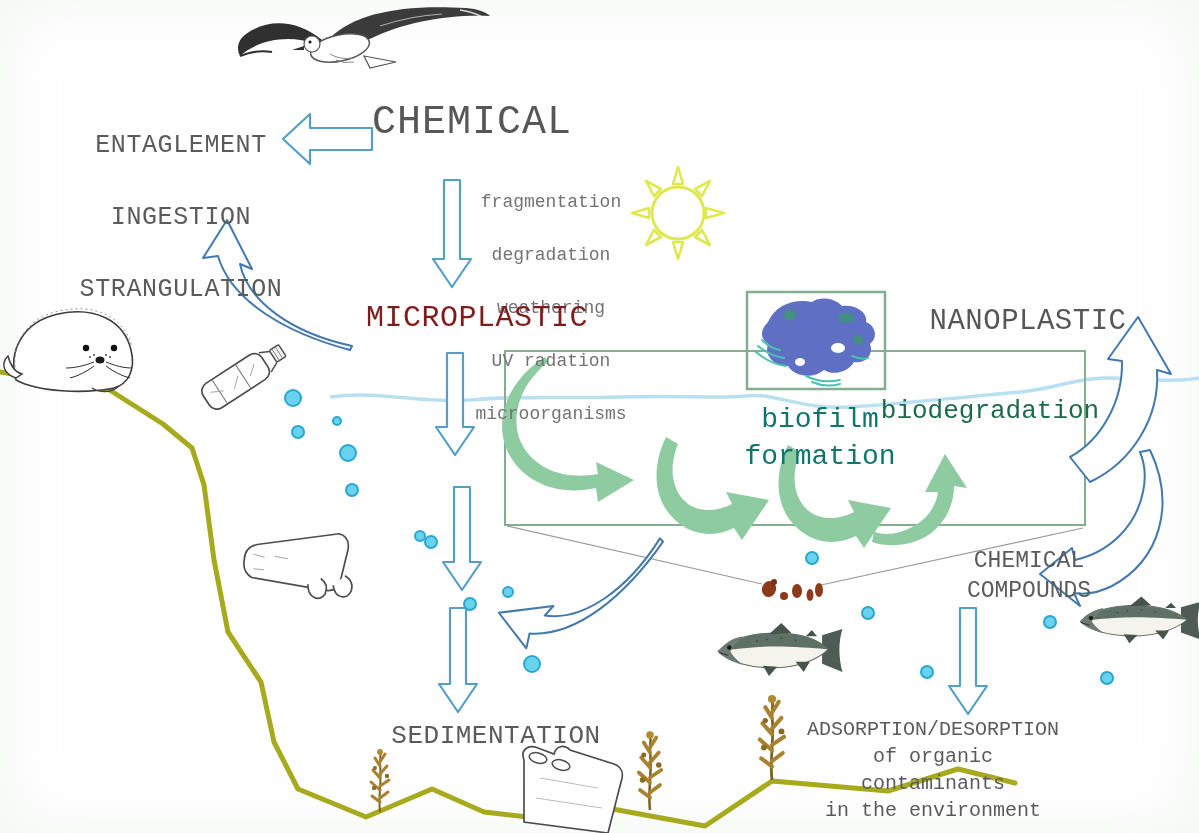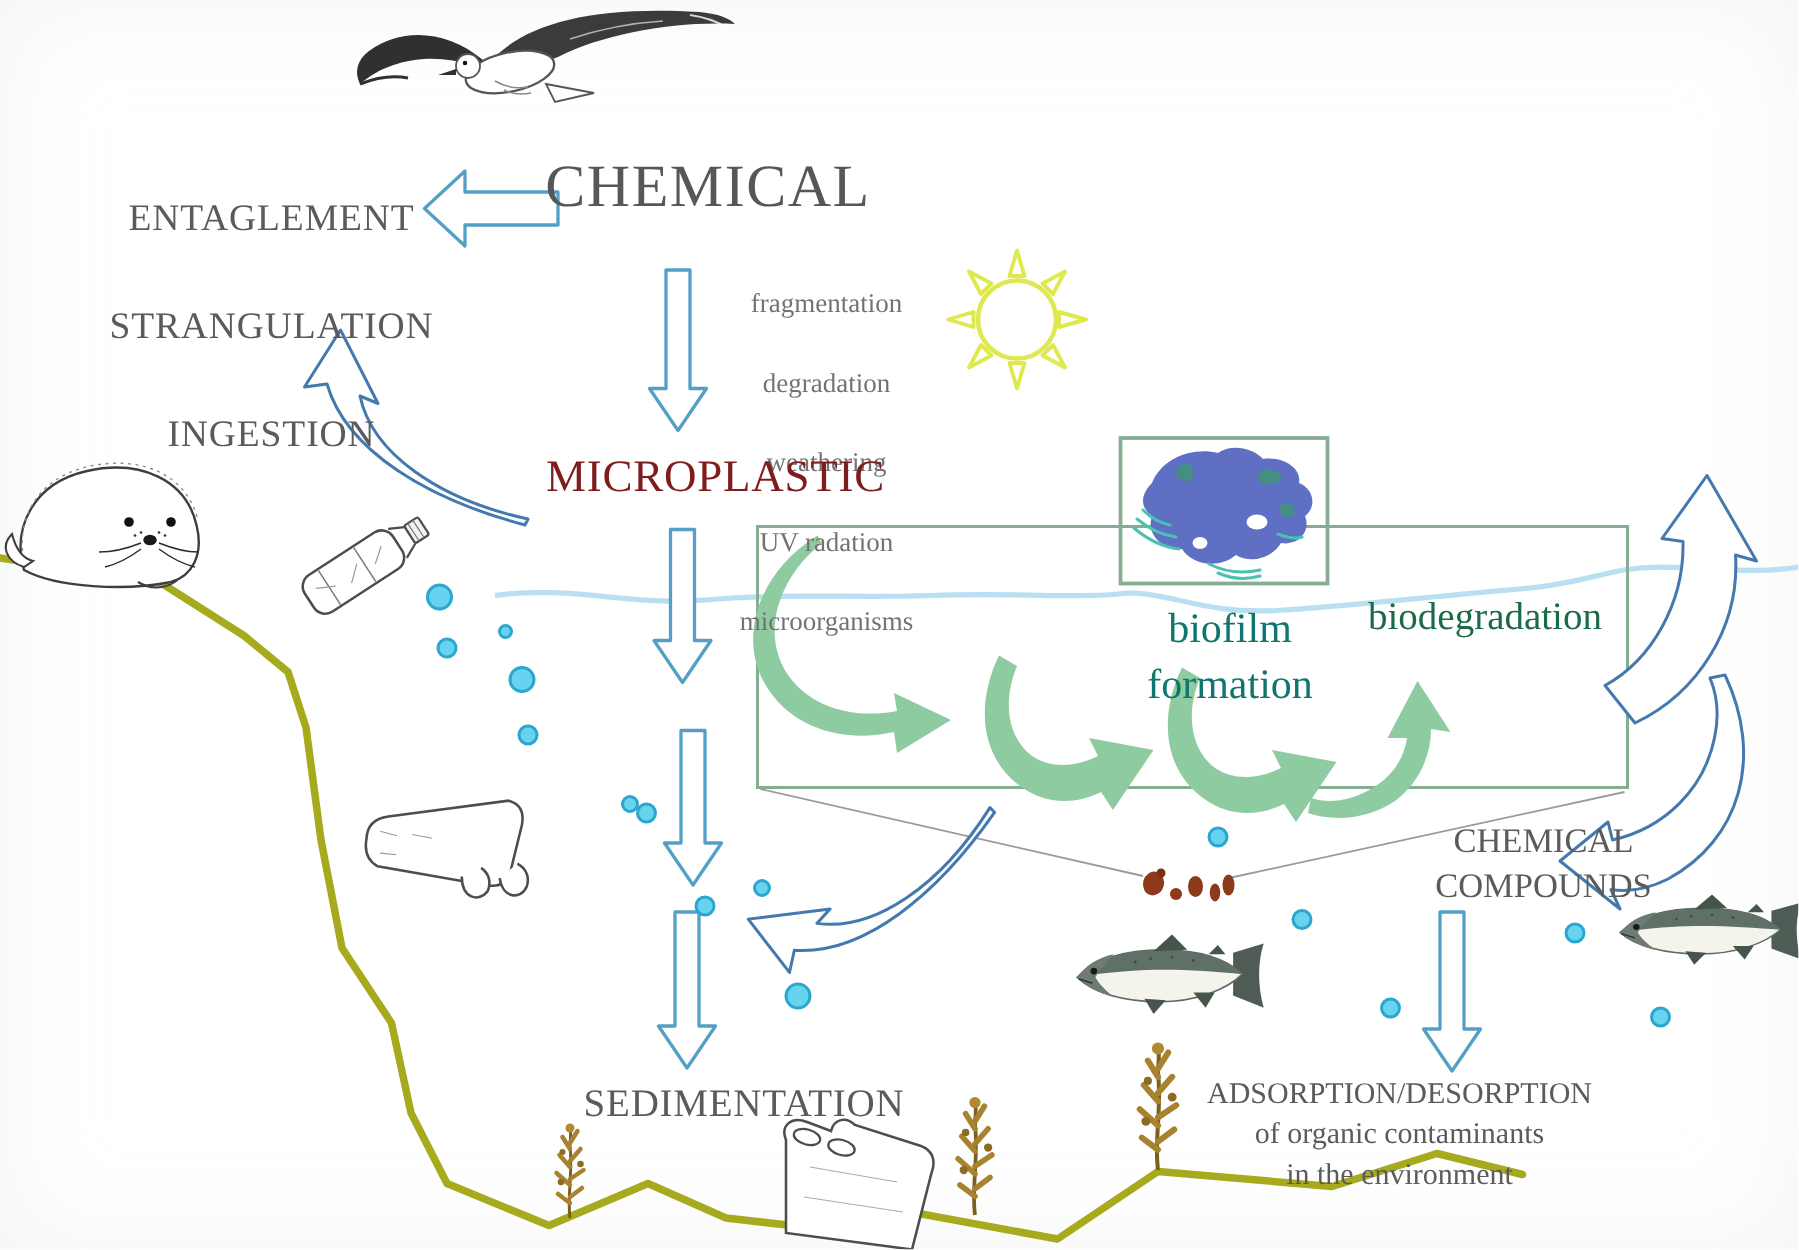--- a/index.html
+++ b/index.html
@@ -1,18 +1,18 @@
 <!DOCTYPE html>
 <html><head>
 <meta charset="utf-8">
 <style>
   html,body{margin:0;padding:0;background:#ffffff;}
   #stage{
     position:relative;width:1199px;height:833px;overflow:hidden;background:#ffffff;
-    font-family:Liberation Serif, serif;
+    font-family:Liberation Mono, monospace;
     box-shadow:inset 0 0 70px rgba(205,218,203,.25);
   }
   #artwork{position:absolute;left:0;top:0;width:1199px;height:833px;}
   .lbl{
     position:absolute;transform:translateX(-50%);text-align:center;
     color:#5b5b5b;white-space:pre-line;z-index:5;
   }
   .lbl div{white-space:pre-line;}
   #effects{left:181px;top:92px;font-size:25px;line-height:36px;letter-spacing:.6px;}
   #plastic-title{left:472px;top:100px;font-size:40px;letter-spacing:1px;color:#575757;}
@@ -209,35 +209,36 @@
     <circle cx="812" cy="558" r="6"></circle>
     <circle cx="868" cy="613" r="6"></circle>
     <circle cx="927" cy="672" r="6"></circle>
     <circle cx="1050" cy="622" r="6"></circle>
     <circle cx="1107" cy="678" r="6"></circle>
   </g>
 </svg>
 
 <div class="lbl" id="effects">
   <div>ENTAGLEMENT</div>
+  <div>INGESTION</div>
   <div>STRANGULATION</div>
-  <div>INGESTION</div>
 </div>
 
 <div class="lbl" id="plastic-title">CHEMICAL</div>
 
 <div class="lbl" id="factors">
   <div>fragmentation</div>
   <div>degradation</div>
   <div>weathering</div>
   <div>UV radation</div>
   <div>microorganisms</div>
 </div>
 
 <div class="lbl" id="microplastic-title">MICROPLASTIC</div>
+<div class="lbl" id="nanoplastic-title">NANOPLASTIC</div>
 <div class="lbl" id="biofilm-label">biofilm
 formation</div>
 <div class="lbl" id="biodegradation-label">biodegradation</div>
 <div class="lbl" id="chemical-label">CHEMICAL
 COMPOUNDS</div>
 <div class="lbl" id="sedimentation-title">SEDIMENTATION</div>
 <div class="lbl" id="adsorption-label">ADSORPTION/DESORPTION
 of organic contaminants
 in the environment</div>
 

